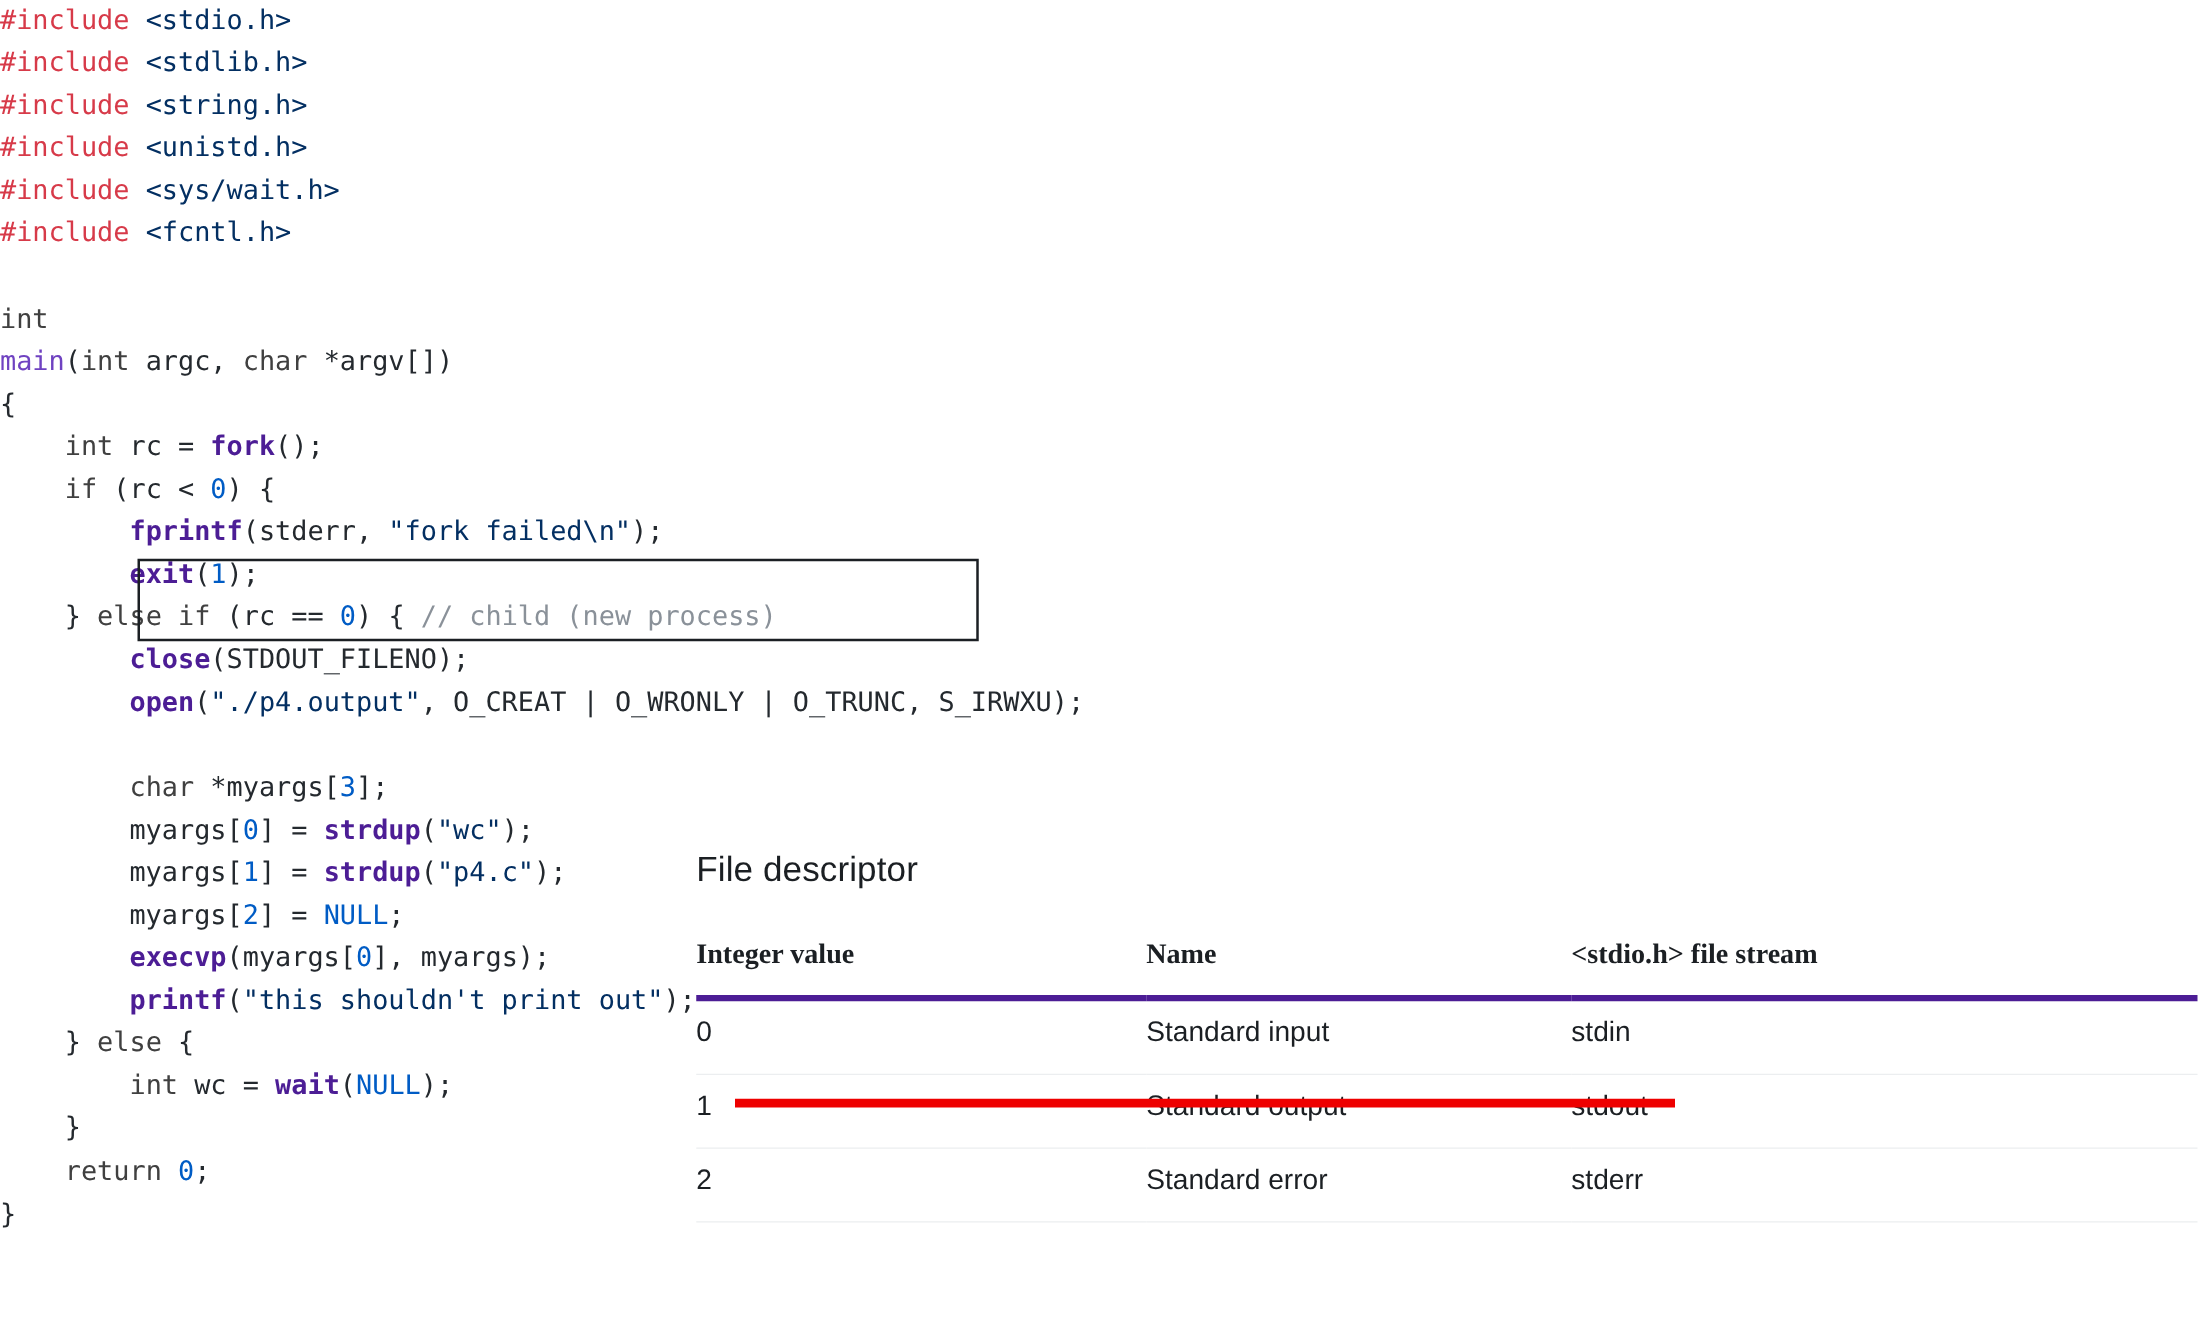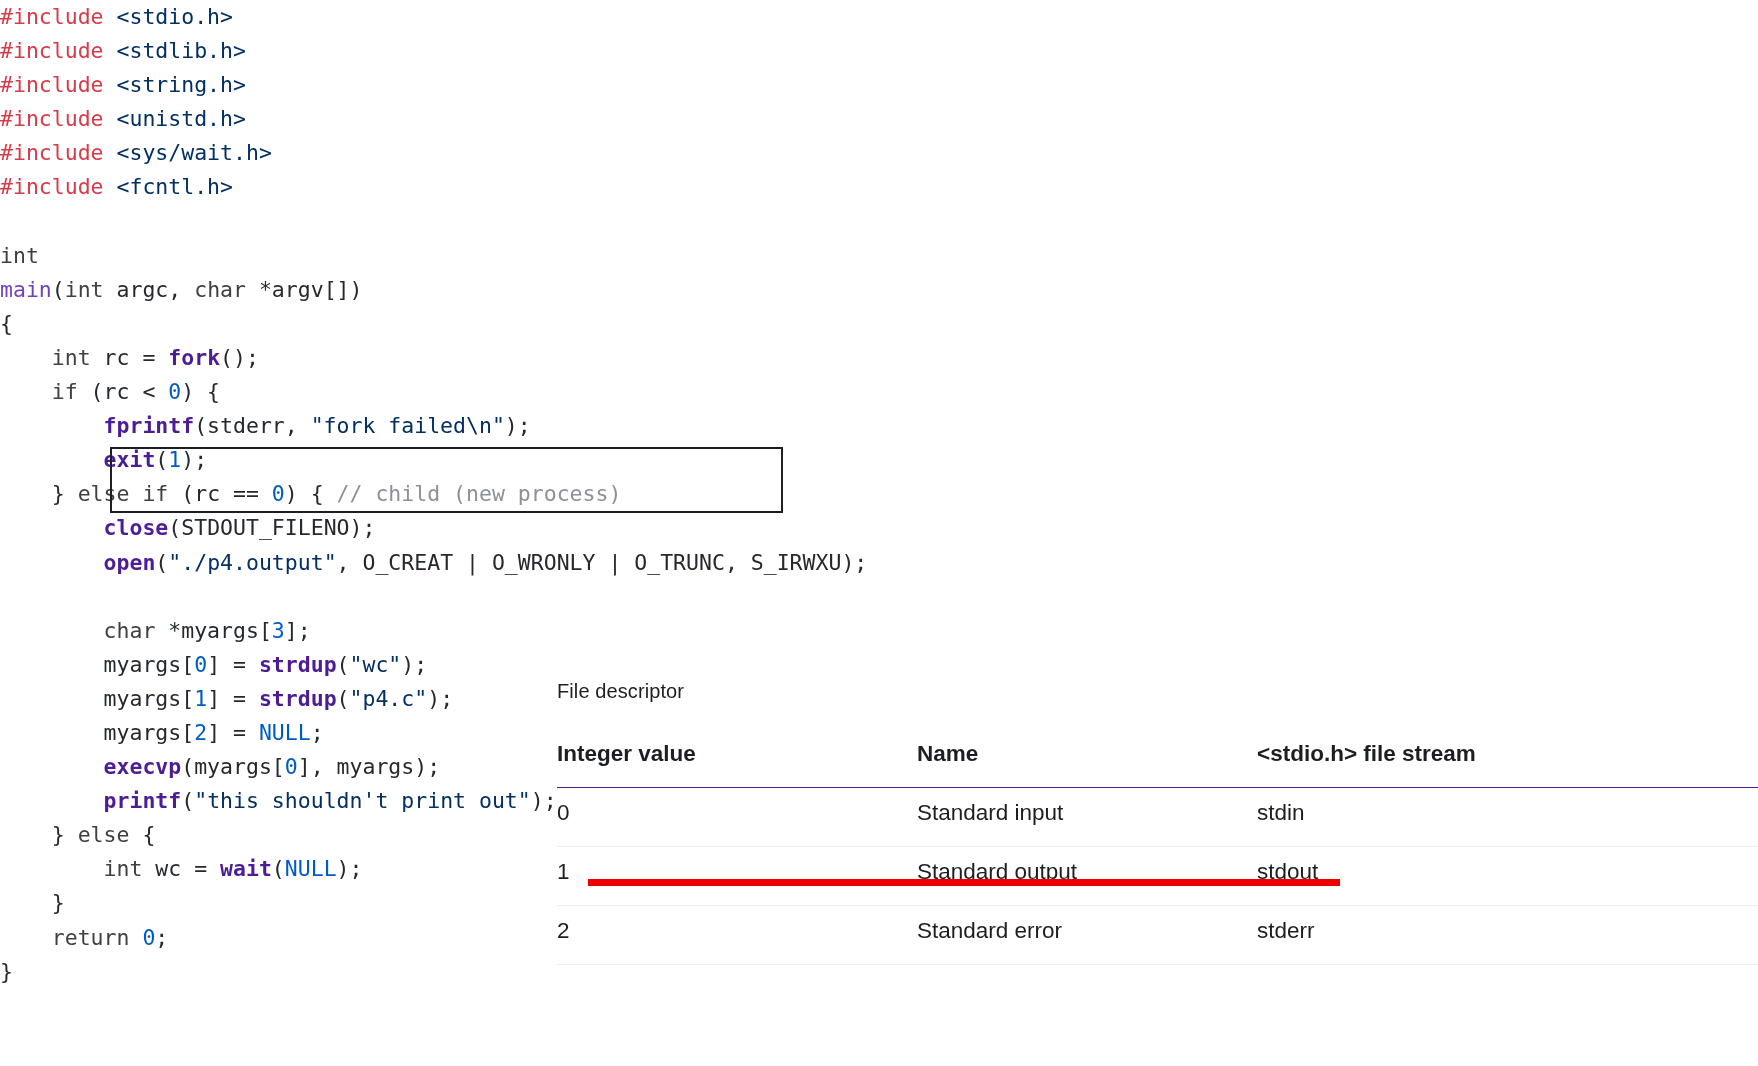--- a/index.html
+++ b/index.html
@@ -59,42 +59,43 @@
   }
 
   
   #fd-panel {
     position: absolute;
     left: 557px;
     top: 680px;
     width: 1201px;
   }
   #fd-heading {
-    font-size: 20px;
+    font-size: 28px;
     font-weight: 400;
     color: #1b1f23;
     margin: 0 0 38px 0;
     letter-spacing: .1px;
   }
   #fd-table {
     border-collapse: collapse;
     width: 1201px;
     table-layout: fixed;
   }
   #fd-table th, #fd-table td {
     text-align: left;
     padding: 0;
     vertical-align: top;
     font-size: 22.5px;
     color: #1b1f23;
   }
   #fd-table th {
     font-weight: 700;
     height: 46px;
-    border-bottom: 1px solid #4c1d95;
+    border-bottom: 5px solid #4c1d95;
+    font-family: Liberation Serif, serif;
   }
   #fd-table td {
     font-weight: 400;
     height: 46px;
     padding-top: 12px;
     border-bottom: 1px solid #eceef0;
   }
   #fd-table th:nth-child(1), #fd-table td:nth-child(1) { width: 360px; }
   #fd-table th:nth-child(2), #fd-table td:nth-child(2) { width: 340px; }
   #fd-table th:nth-child(3), #fd-table td:nth-child(3) { width: 501px; }

